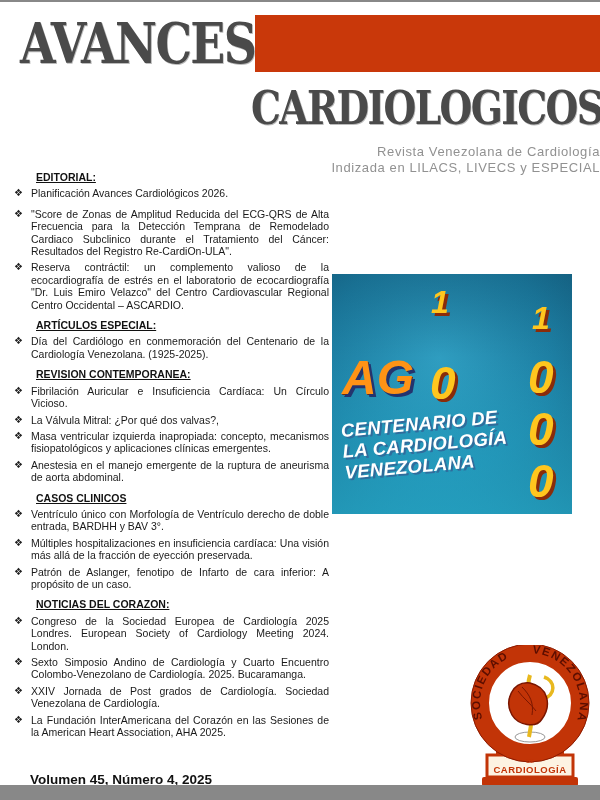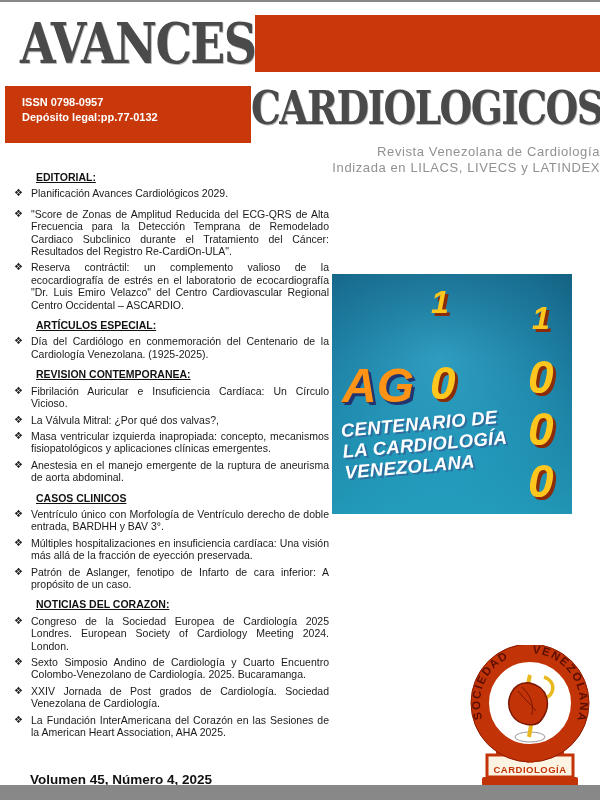--- a/index.html
+++ b/index.html
@@ -76,38 +76,34 @@
   .logo { position:absolute; left:460px; top:643px; width:140px; height:150px; }
 </style>
 </head>
 <body>
 
 <div class="page">
 
   <div class="top-red-bar"></div>
   <div class="title-avances">AVANCES</div>
 
-  <div class="issn-block">
-    <div>ISSN 0798-0957</div>
-    <div>Depósito legal:pp.77-0132</div>
-  </div>
   <div class="title-cardiologicos">CARDIOLOGICOS</div>
 
   <div class="subtitle-block">
     <div>Revista Venezolana de Cardiología</div>
-    <div>Indizada en LILACS, LIVECS y LATINDEX</div>
+    <div>Indizada en LILACS, LIVECS y ESPECIAL</div>
   </div>
 
   <div class="toc" id="toc-host">
     <section class="toc-section">
       <h3 class="toc-heading">EDITORIAL:</h3>
       <ul class="toc-items">
     <li class="toc-item">
       <span class="bullet">❖</span>
-      <span class="item-text">Planificación Avances Cardiológicos 2029.</span>
+      <span class="item-text">Planificación Avances Cardiológicos 2026.</span>
     </li>
   </ul>
     </section>
 
     <section class="toc-section">
       <ul class="toc-items">
     <li class="toc-item">
       <span class="bullet">❖</span>
       <span class="item-text">"Score de Zonas de Amplitud Reducida del ECG-QRS de Alta Frecuencia para la Detección Temprana de Remodelado Cardiaco Subclinico durante el Tratamiento del Cáncer: Resultados del Registro Re-CardiOn-ULA".</span>
     </li>
@@ -195,21 +191,21 @@
     <li class="toc-item">
       <span class="bullet">❖</span>
       <span class="item-text">La Fundación InterAmericana del Corazón en las Sesiones de la American Heart Association, AHA 2025.</span>
     </li>
   </ul>
     </section>
   </div>
 
   <div class="poster">
     <span class="p-digit" style="left:99px; top:10px;  font-size:32px;">1</span>
-    <span class="p-orange" style="left:10px; top:84px;">AG</span>
+    <span class="p-orange" style="left:10px; top:76px;">AG</span>
     <span class="p-digit" style="left:98px; top:82px;  font-size:46px;">0</span>
     <span class="p-digit" style="left:200px; top:26px;  font-size:32px;">1</span>
     <span class="p-digit" style="left:196px; top:76px;  font-size:46px;">0</span>
     <span class="p-digit" style="left:196px; top:128px; font-size:46px;">0</span>
     <span class="p-digit" style="left:196px; top:180px; font-size:46px;">0</span>
     <div class="caption">
       <div>CENTENARIO DE</div>
       <div>LA CARDIOLOGÍA</div>
       <div>VENEZOLANA</div>
     </div>

